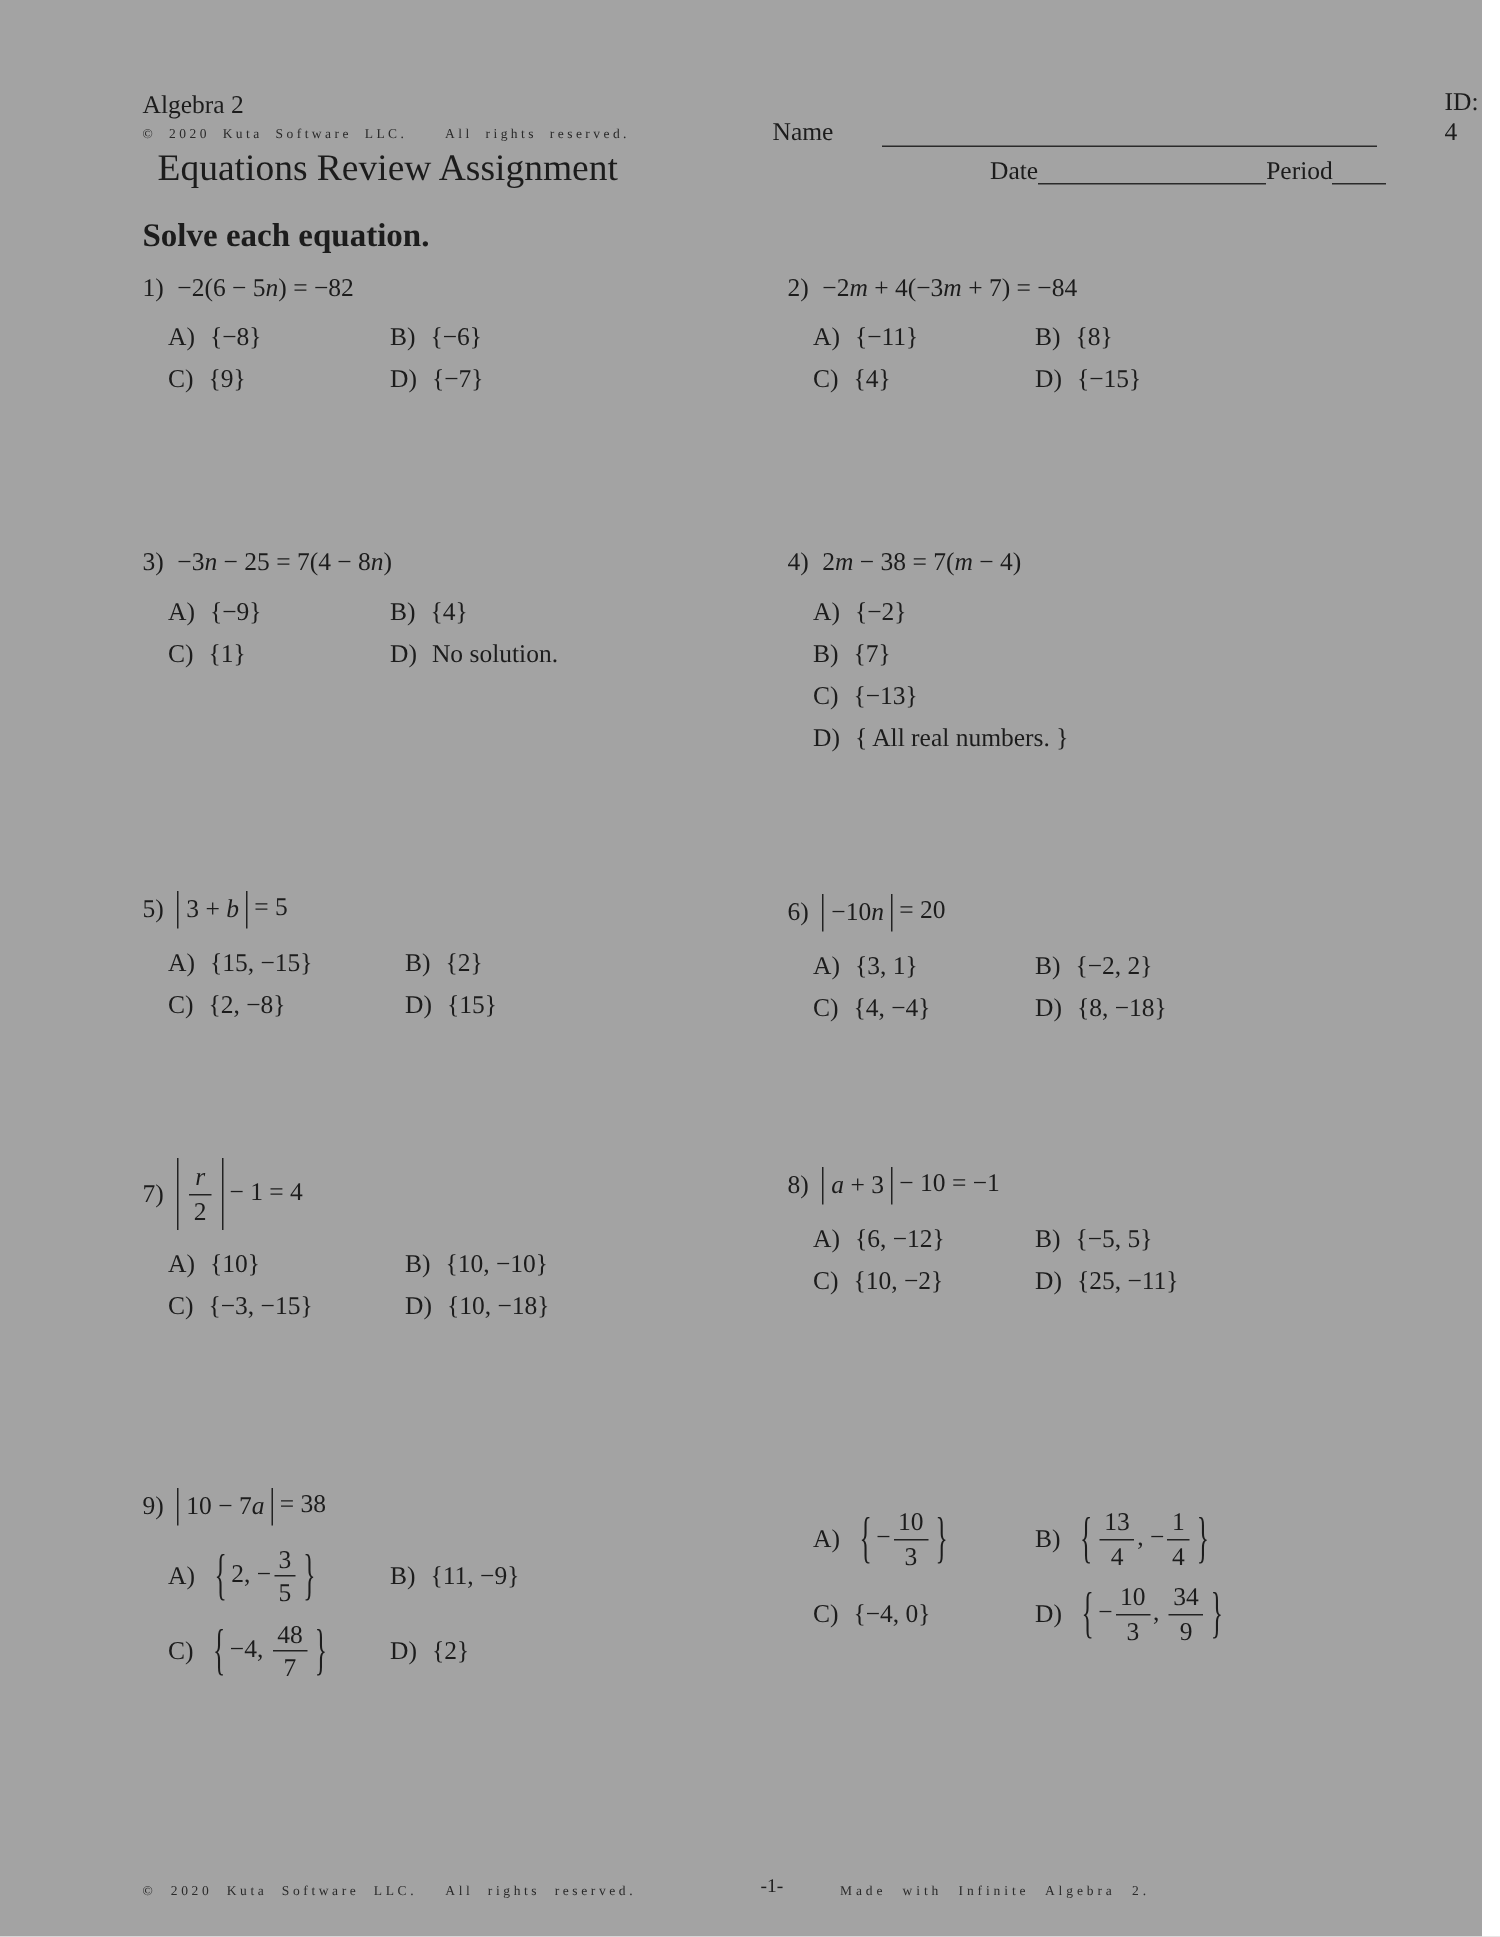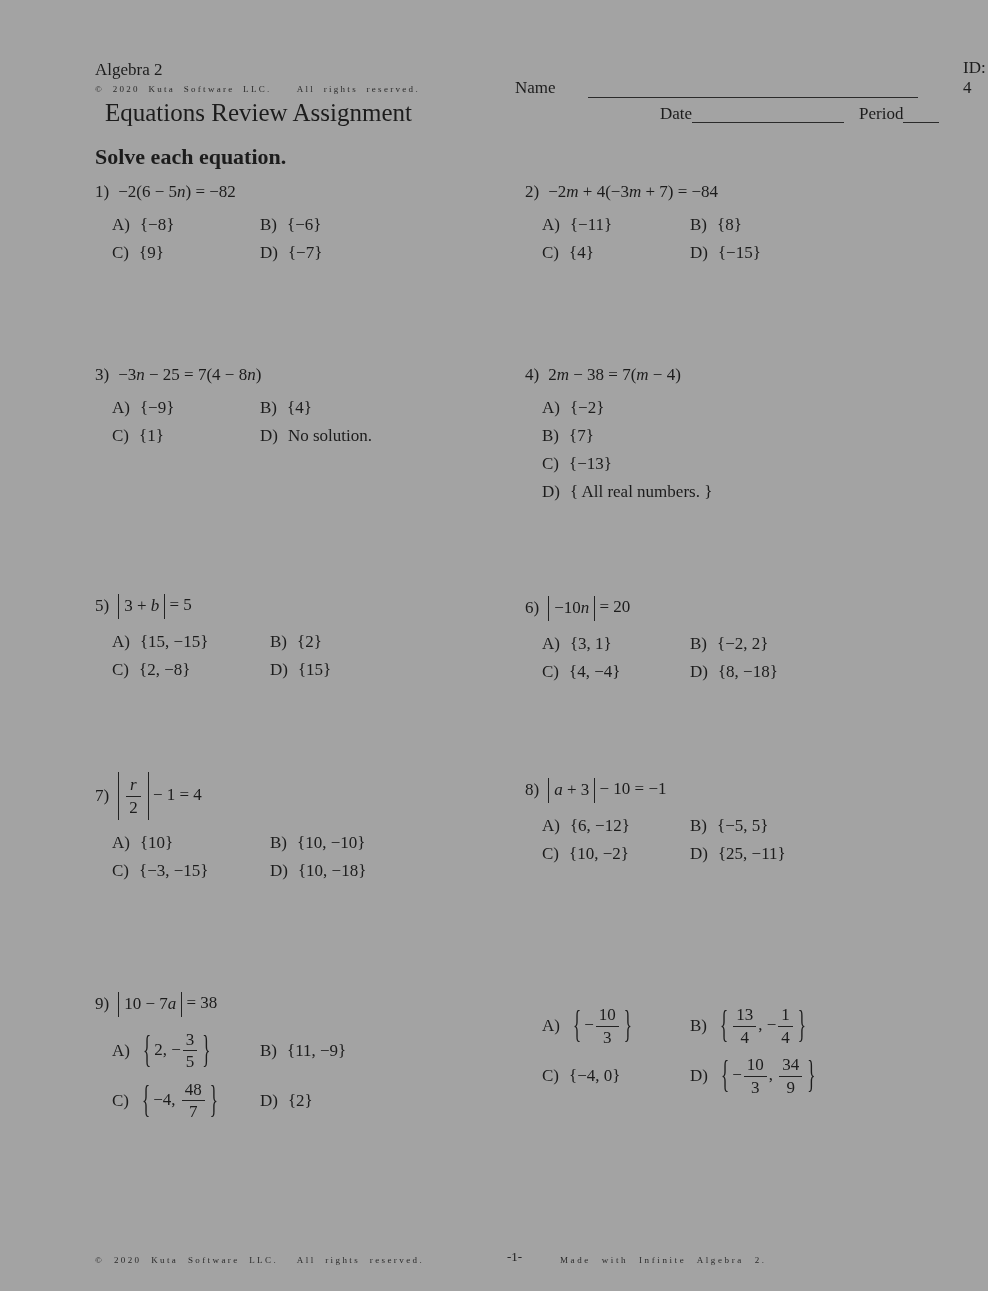--- a/index.html
+++ b/index.html
@@ -11,21 +11,21 @@
   .course   { position:absolute; left:95px;  top:60px;  font-size:17px; }
   .copyline { position:absolute; left:95px;  top:84px;  font-size:9px;
               letter-spacing:2.3px; word-spacing:4px; white-space:pre; color:#2a2a2a; }
   .title    { position:absolute; left:93px;  top:99px;  font-size:25px;margin-left:12px; }
   .name-row { position:absolute; left:515px; top:58px;  display:flex; align-items:flex-end; font-size:17px;gap:32px; }
   .hline    { display:inline-block; border-bottom:1.3px solid #2a2a2a; height:16px; }
   .name-line   { width:342px; }
   .id-label    { margin-left:13px; }
   .date-row { position:absolute; left:660px; top:104px; display:flex; align-items:center; font-size:17px; }
   .date-line   { width:152px; }
-  .period-label{ margin-left:15px; }
+  .period-label{ }
   .period-line { width:36px; }
   .instructions{ position:absolute; left:95px; top:144px; font-size:22px; font-weight:bold; }
   
   .problem { position:absolute; font-size:17px; }
   .eqline  { display:flex; align-items:center; gap:9px; }
   .eq      { display:inline-block; }
   .choices { margin:13px 0 0 17px; display:grid; grid-template-columns:148px auto;
              row-gap:8px; align-items:center; justify-items:start; }
   .choices.list { grid-template-columns:auto; }
   .choice  { display:flex; align-items:center; gap:10px; }

